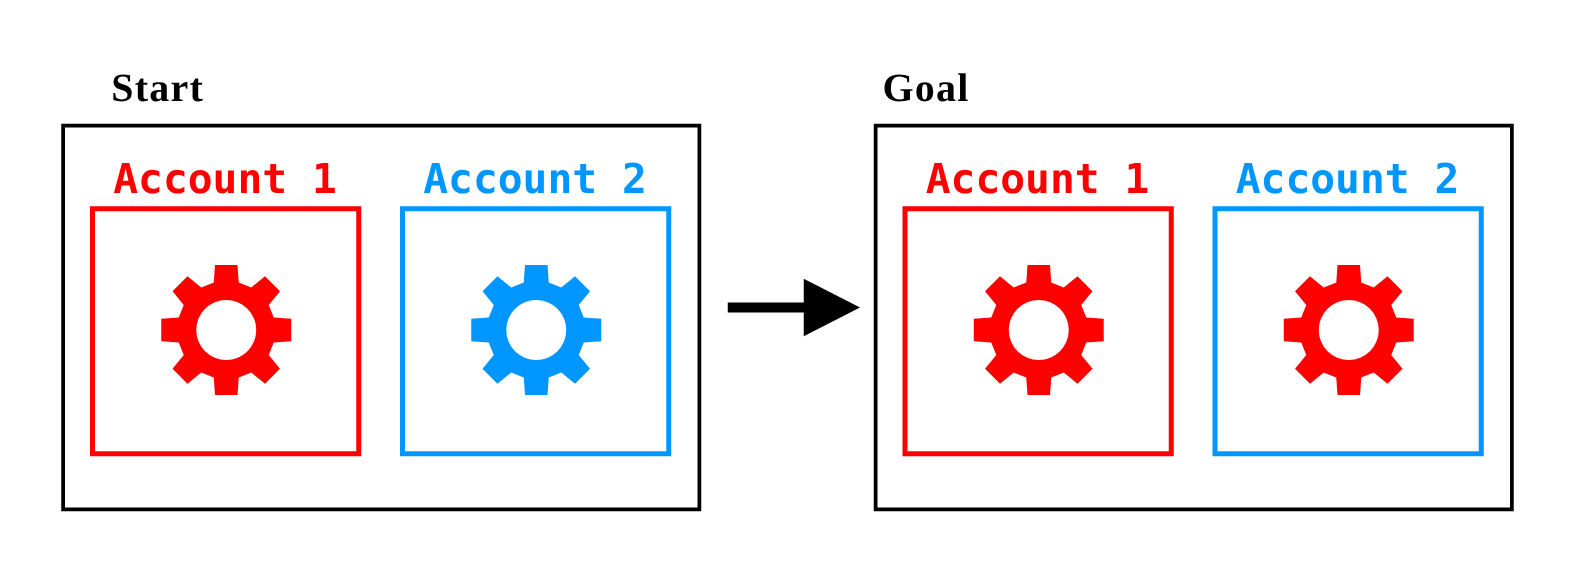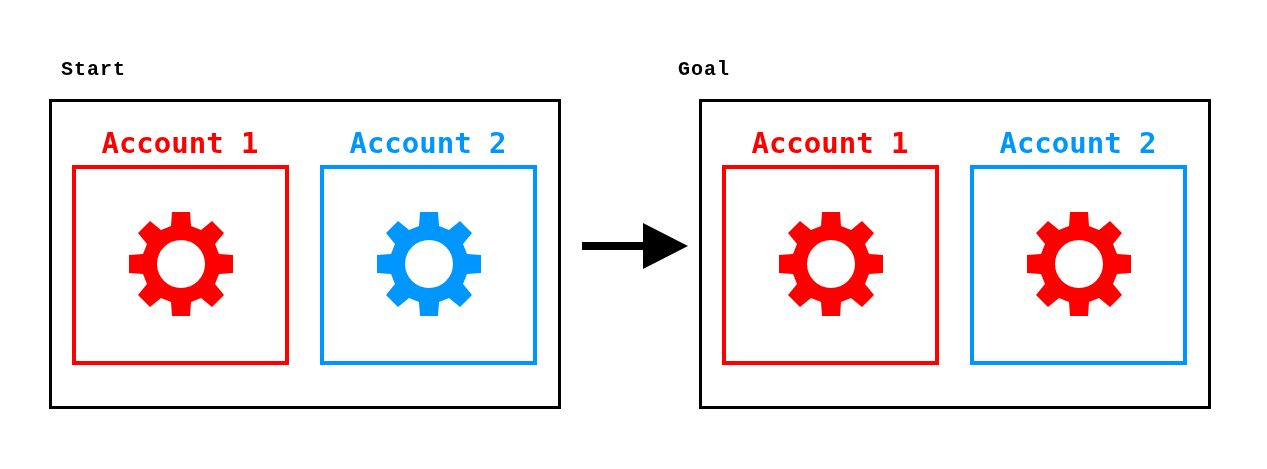--- a/index.html
+++ b/index.html
@@ -1,21 +1,21 @@
 <!DOCTYPE html>
 <html><head>
 <meta charset="utf-8">
 <style>
   html, body { margin:0; padding:0; background:#ffffff; }
   body { width:1267px; height:469px; position:relative; overflow:hidden;
          font-family:"DejaVu Sans Mono", monospace; }
-  .panel-title { position:absolute; font-weight:bold; font-size:20px; color:#000;
-                 letter-spacing:1px; line-height:32px; font-family:Liberation Mono, monospace; }
+  .panel-title { position:absolute; font-weight:bold; font-size:32px; color:#000;
+                 letter-spacing:1px; line-height:32px; font-family:Liberation Serif, serif;margin-left:28px; }
   .frame { position:absolute; border:3px solid #000; box-sizing:border-box; width:512px; height:310px; }
-  .acct-label { position:absolute; font-weight:bold; font-size:29px; line-height:30px;
+  .acct-label { position:absolute; font-weight:bold; font-size:33px; line-height:30px;
                 text-align:center; width:216px; letter-spacing:0px; font-family:"DejaVu Sans Mono", monospace; }
   .acct-box { position:absolute; box-sizing:border-box; width:217px; height:200px; border:4px solid; }
   .gear { position:absolute; left:50%; top:50%; width:110px; height:110px; margin-left:-55px; margin-top:-56px; }
   .arrow { position:absolute; left:582px; top:222px; width:108px; height:48px; }
 </style>
 </head>
 <body>
 
 <svg width="0" height="0" style="position:absolute">
   <defs>

